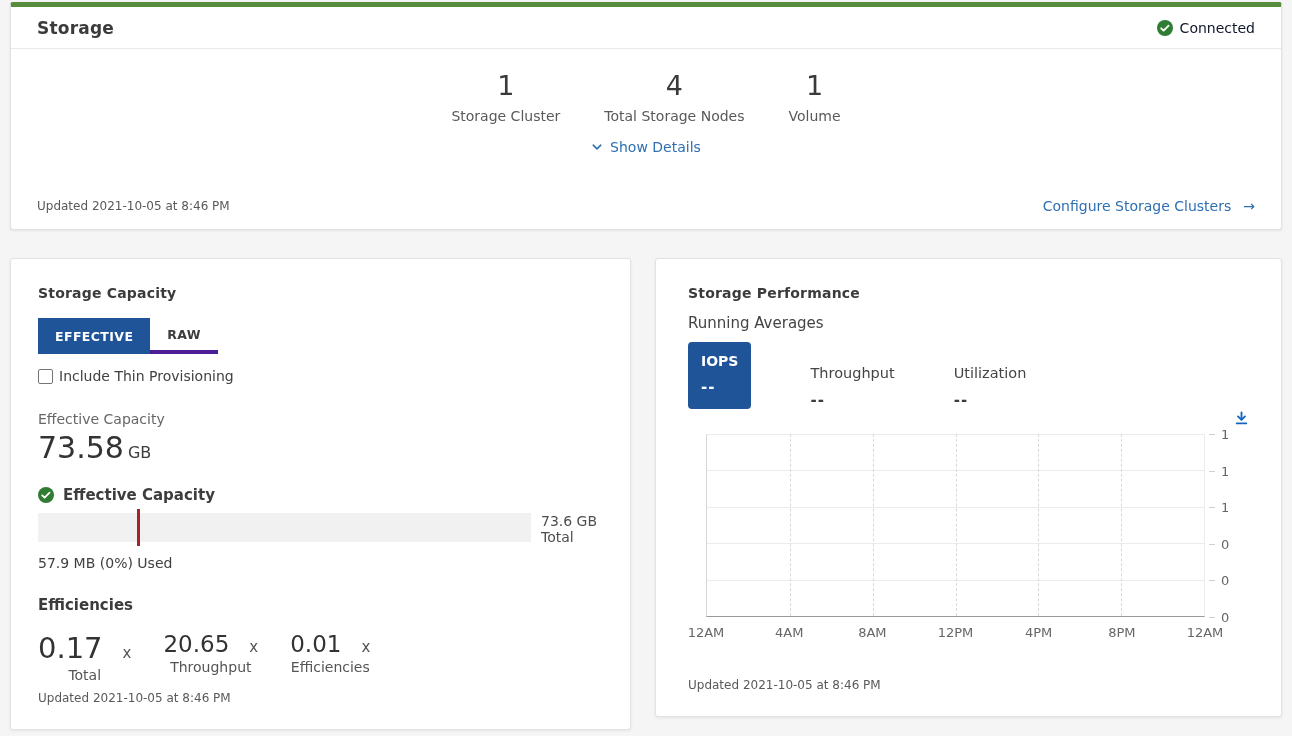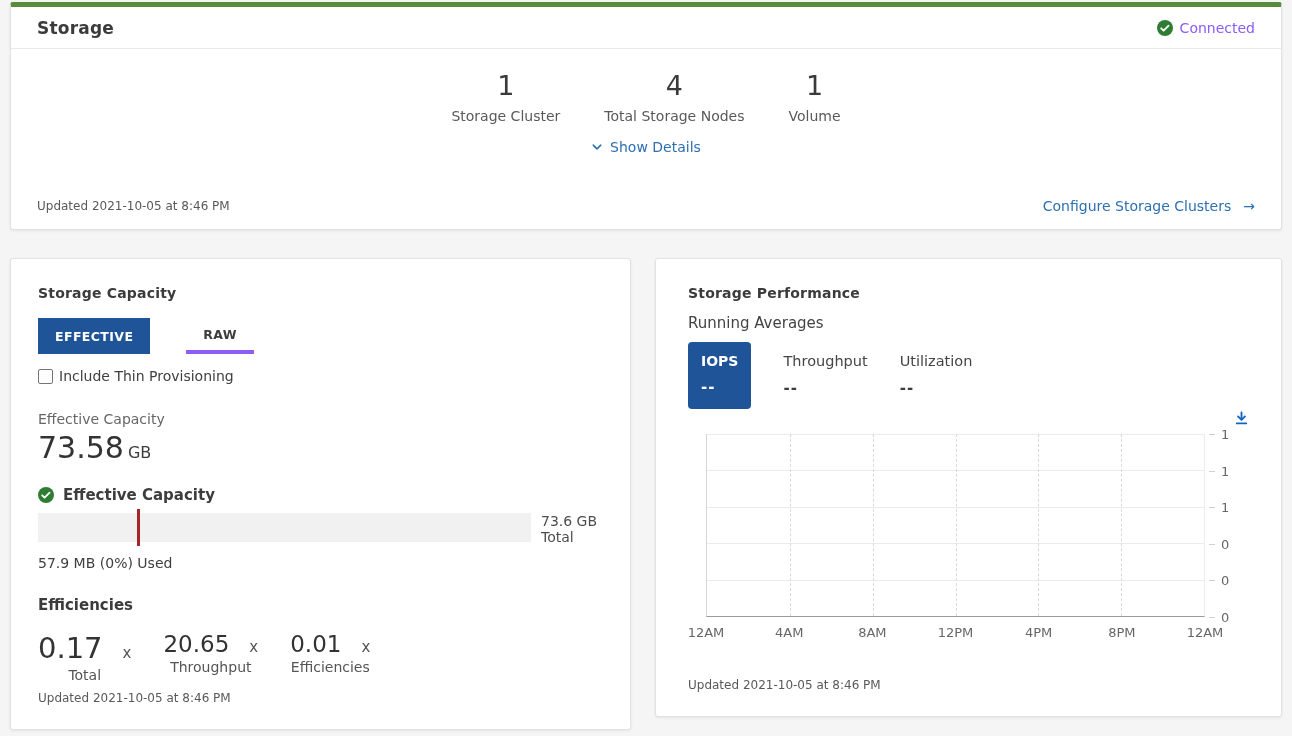--- a/index.html
+++ b/index.html
@@ -31,21 +31,21 @@
     align-items: center;
     padding: 11px 26px 10px 26px;
     border-bottom: 1px solid #e9e9e9;
   }
   .card-header h2 {
     font-size: 17px;
     font-weight: bold;
     color: #3b3b3b;
     letter-spacing: 0.2px;
   }
-  .status { display: flex; align-items: center; gap: 7px; font-size: 14px; color: #8b5cf6; }
+  .status { display: flex; align-items: center; gap: 7px; font-size: 14px; color: #0f172a; }
 
   .overview-body { flex: 1; text-align: center; padding-top: 22px; }
   .stats-row {
     display: flex;
     justify-content: center;
     align-items: flex-start;
     gap: 44px;
   }
   .stat { text-align: center; }
   .stat-value { font-size: 27px; color: #3a3a3a; line-height: 1.1; }
@@ -107,21 +107,21 @@
     font-size: 12.5px;
     font-weight: bold;
     letter-spacing: 0.4px;
     font-family: inherit;
     border: none;
     background: none;
     color: #3d3d3d;
     cursor: pointer;
   }
   .tab.active { background: #1f5499; color: #ffffff; }
-  .tab.inactive { border-bottom: 4px solid #8b5cf6; margin-left: 36px; }
+  .tab.inactive { border-bottom: 4px solid #4c1d95; }
 
   .checkbox-row { display: flex; align-items: center; gap: 6px; margin-top: 14px; }
   .checkbox {
     width: 15px; height: 15px;
     border: 1px solid #757575;
     border-radius: 2px;
     background: #fff;
     display: inline-block;
     cursor: pointer;
   }
@@ -159,21 +159,21 @@
   .eff-value { display: flex; align-items: baseline; justify-content: center; gap: 20px; }
   .eff-value .num { font-size: 23px; color: #333; }
   .eff-item.primary .num { font-size: 29px; }
   .eff-value .x { font-size: 15px; color: #555; }
   .eff-label { font-size: 14px; color: #555; margin-top: 2px; }
 
   .capacity-updated, .perf-updated { margin-top: auto; font-size: 12px; color: #595959; }
 
   
   .subtitle { margin-top: 13px; font-size: 15px; color: #444; }
-  .perf-metrics { display: flex; align-items: flex-start; gap: 32px; margin-top: 10px; }
+  .perf-metrics { display: flex; align-items: flex-end; gap: 59px; margin-top: 10px; }
   .perf-tile {
     background: #1f5499;
     border-radius: 4px;
     color: #fff;
     padding: 11px 13px 13px 13px;
     text-align: left;
     border: none;
     font-family: inherit;
     cursor: pointer;
   }

